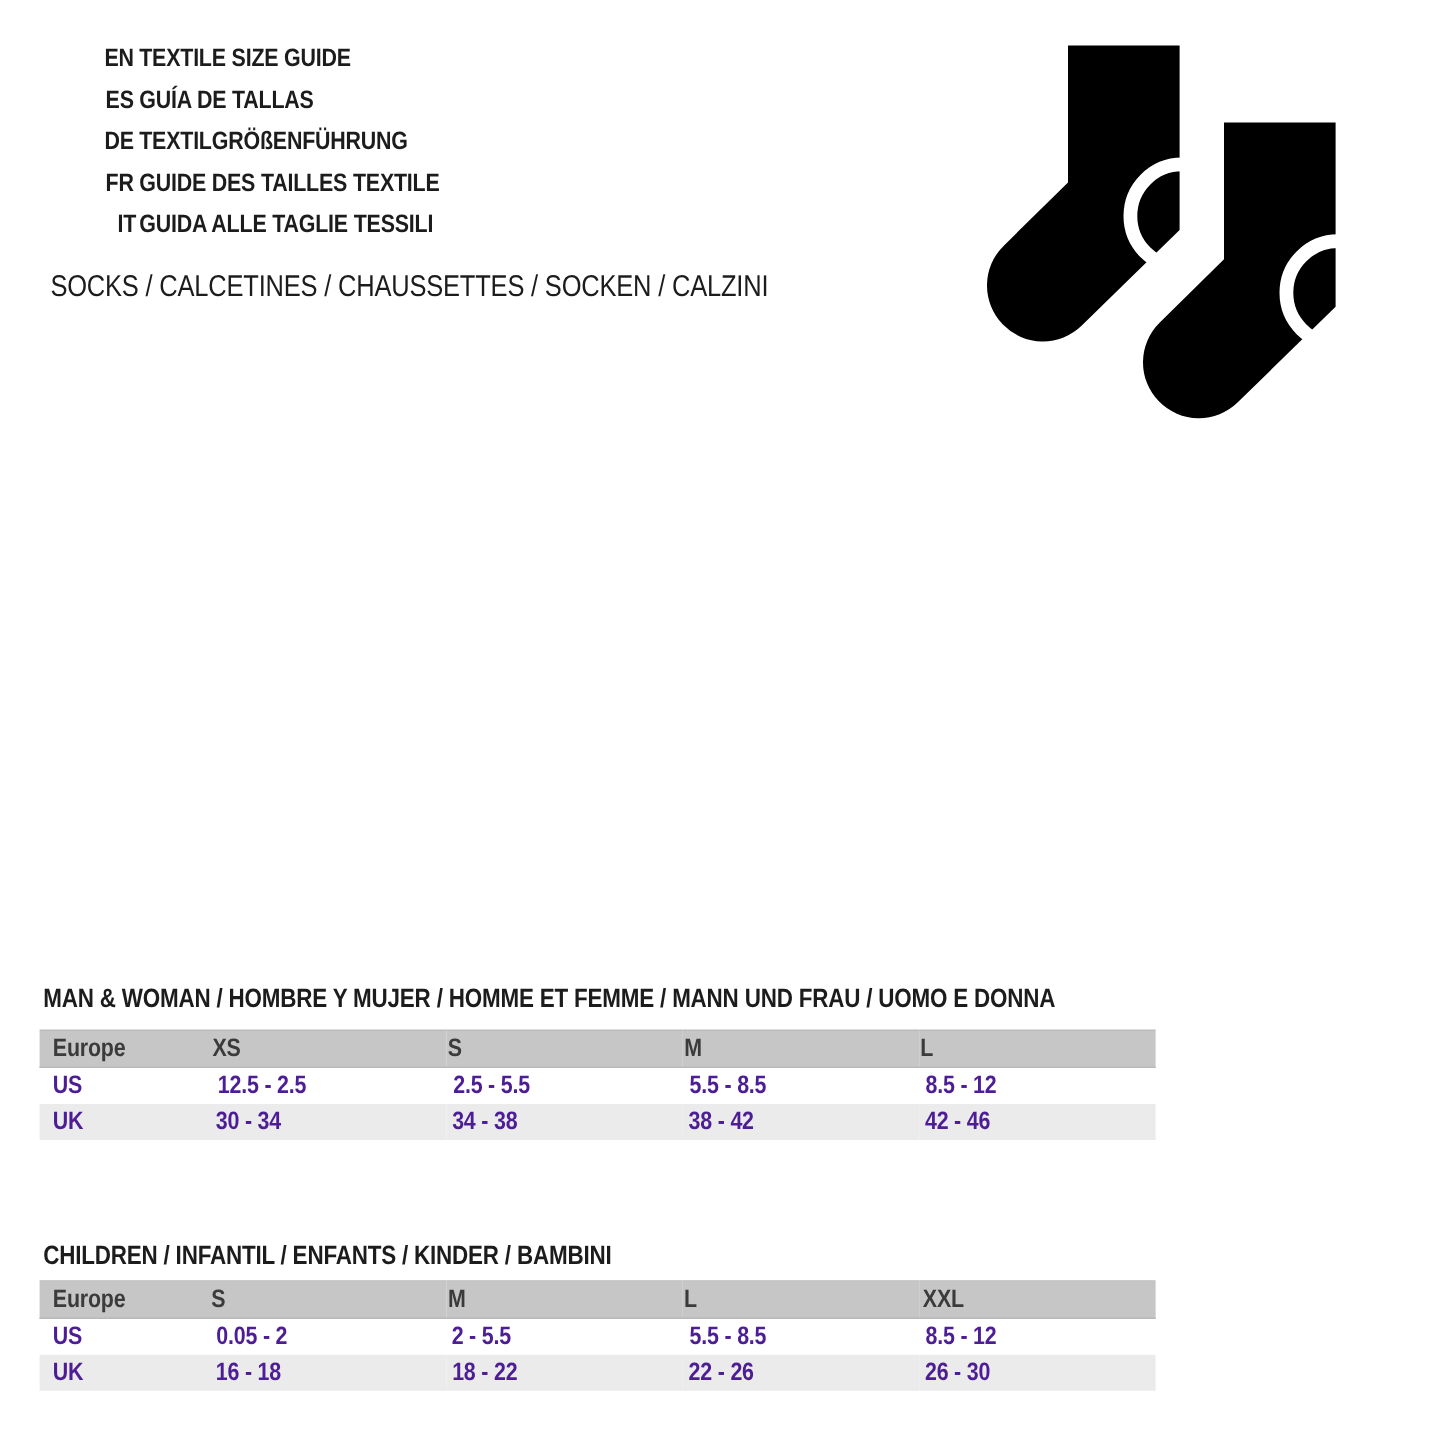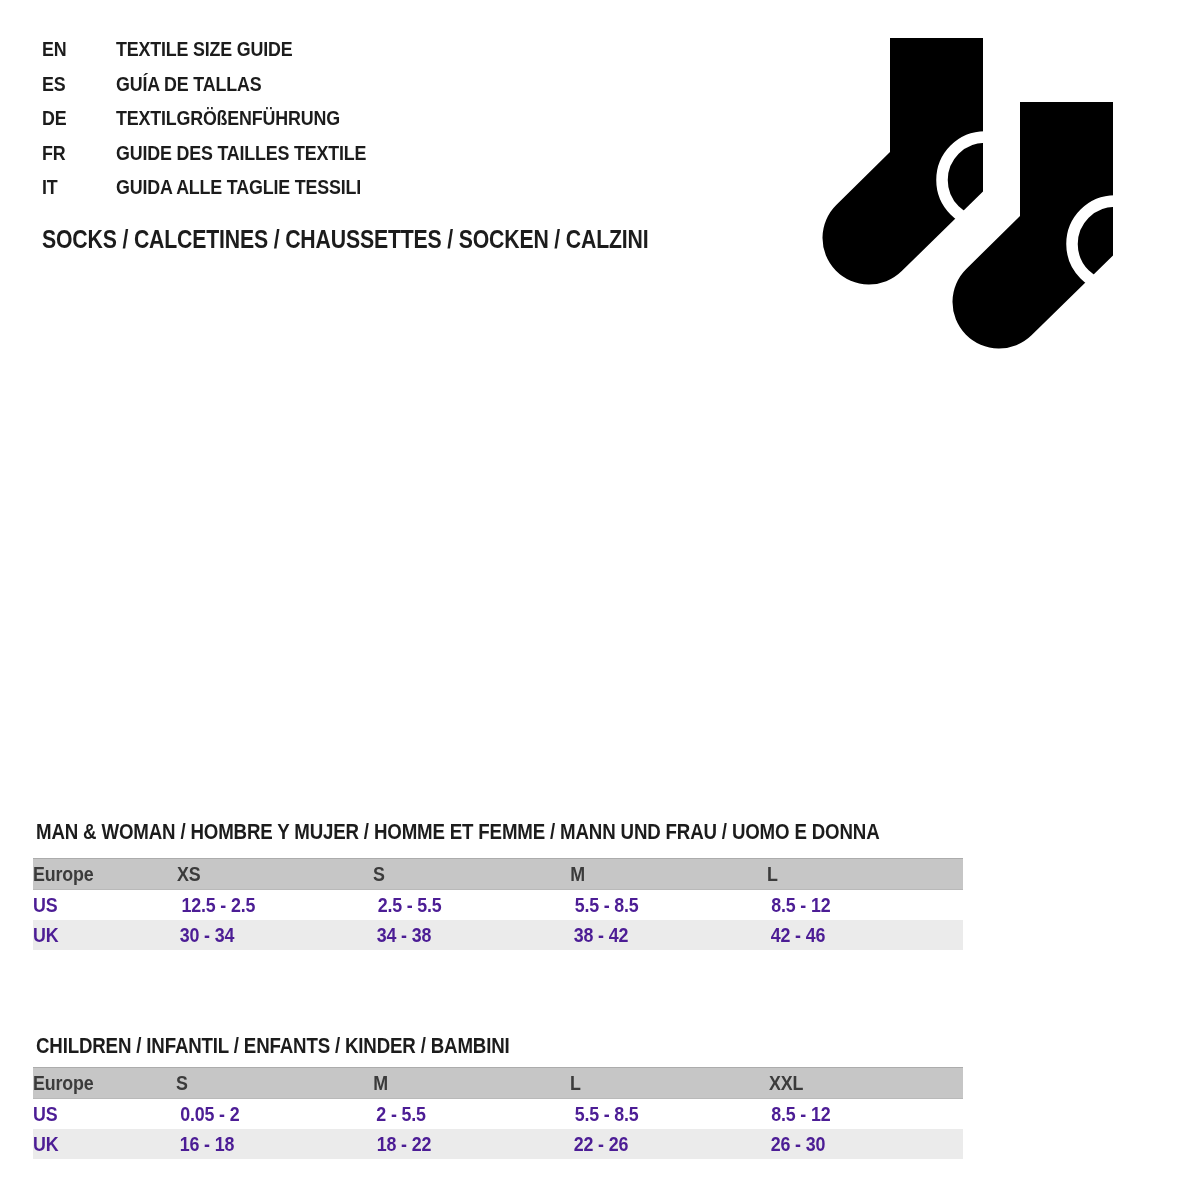--- a/index.html
+++ b/index.html
@@ -11,43 +11,43 @@
   }
   .page { position:relative; width:1200px; height:1200px; overflow:hidden; background:#ffffff; }
 
   
   .cond   { display:inline-block; transform:scaleX(0.85); transform-origin:0 50%; white-space:nowrap; letter-spacing:-0.2px; }
   .cond-c { display:inline-block; transform:scaleX(0.85); transform-origin:50% 50%; white-space:nowrap; letter-spacing:-0.2px; }
 
   
   .lang-block { position:absolute; left:42px; top:32px; font-size:21px; font-weight:bold; line-height:34.5px; }
   .lang-row  { display:flex; }
-  .lang-code { width:74px; flex:0 0 auto; }
+  .lang-code { width:74px; flex:0 0 auto;text-align:right; }
 
   
-  .category { position:absolute; left:42px; top:224px; font-size:25px; font-weight:bold; line-height:30px; }
+  .category { position:absolute; left:42px; top:224px; font-size:25px; font-weight:normal; line-height:30px; }
 
   
   .icon-socks { position:absolute; left:805px; top:20px; }
 
   
   .tbl-title { position:absolute; left:36px; margin:0; font-size:22px; font-weight:bold; line-height:26px; color:#1c1c1c; }
   .tbl-title-1 { top:819px; }
   .tbl-title-2 { top:1033px; }
 
   
   .size-table { position:absolute; left:33px; width:930px; border-collapse:collapse; table-layout:fixed;
                 font-size:21px; font-weight:bold; }
   .size-table-1 { top:858px; }
   .size-table-2 { top:1067px; }
   .size-table th, .size-table td { height:30px; padding:0; vertical-align:middle; text-align:left; font-weight:bold; }
   .size-table thead tr { background:#c6c6c6; color:#3b3b3b; border-top:1px solid #acacac; border-bottom:1px solid #b9b9b9; }
   .size-table tbody { color:#4c1d95; }
   .size-table .row-alt { background:#ebebeb; }
-  .size-table .col-label { text-align:left; }
+  .size-table .col-label { text-align:left; padding-left:11px; }
 </style>
 </head>
 <body>
 
 <div class="page">
 
   <div class="lang-block">
     <div class="lang-row">
       <span class="lang-code"><span class="cond">EN</span></span>
       <span class="cond">TEXTILE SIZE GUIDE</span>

